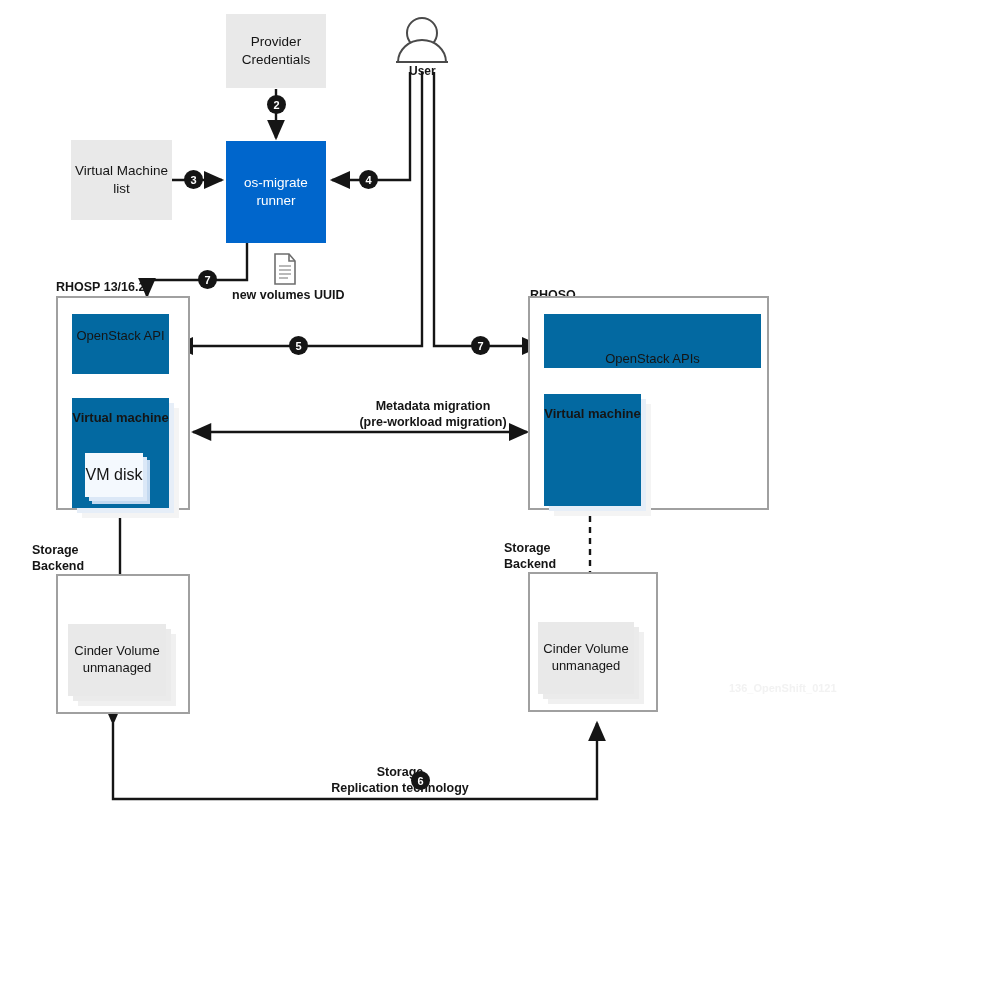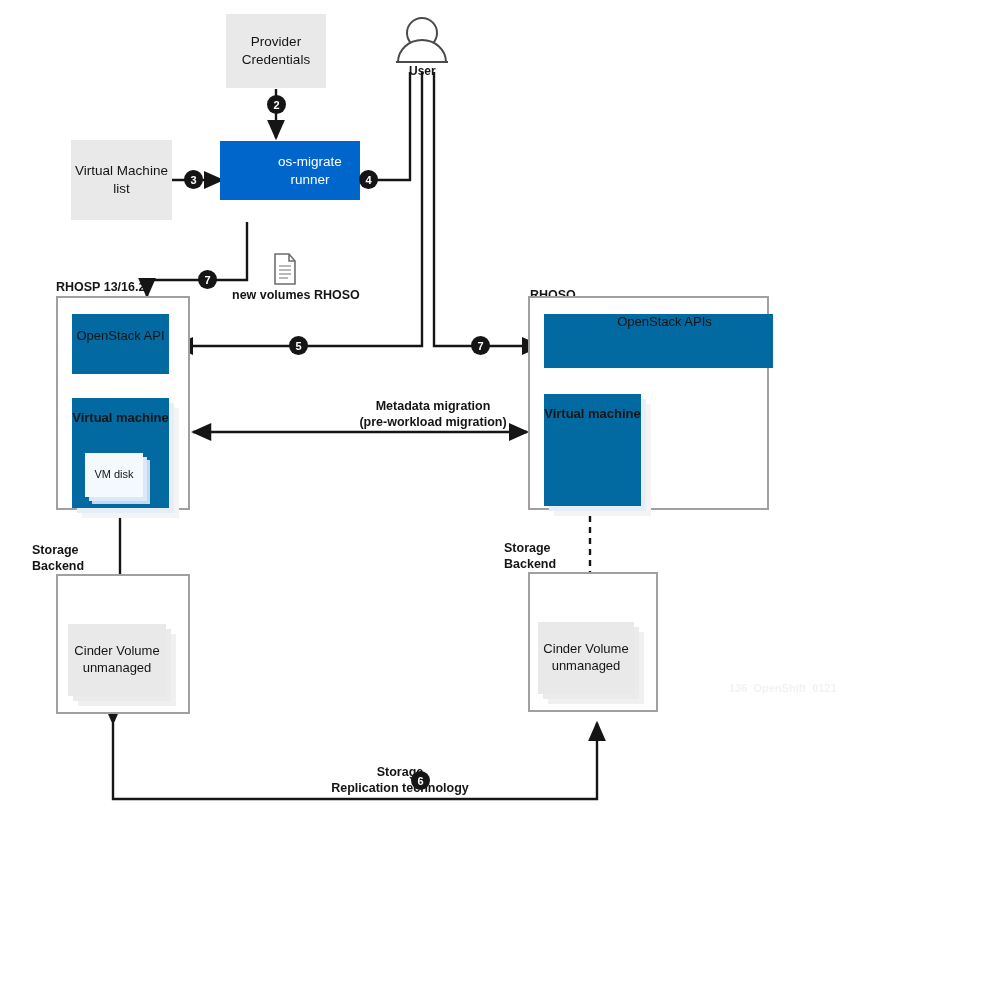--- a/index.html
+++ b/index.html
@@ -73,59 +73,59 @@
   <div class="grey-box" style="left:71px;top:140px;width:101px;height:80px;">
     <span>Virtual
 Machine list</span>
   </div>
 
   <div class="grey-box" style="left:226px;top:14px;width:100px;height:74px;">
     <span>Provider
 Credentials</span>
   </div>
 
-  <div class="blue-box" style="left:220px;top:141px;width:100px;height:59px;padding-left:40px;">
+  <div class="blue-box" style="left:226px;top:141px;width:100px;height:102px;">
     <span>os-migrate
 runner</span>
   </div>
 
   <div class="user-lbl" style="left:409px;top:64px;">User</div>
 
-  <div class="bold-lbl" style="left:232px;top:288px;">new volumes RHOSO</div>
+  <div class="bold-lbl" style="left:232px;top:288px;">new volumes UUID</div>
 
   <div class="bold-lbl" style="left:56px;top:280px;">RHOSP 13/16.2</div>
 
   <div class="container" style="left:56px;top:296px;width:134px;height:214px;"></div>
 
   <div class="lightblue" style="left:72px;top:314px;width:97px;height:60px;padding-top:14px;box-sizing:border-box;">
     <span>OpenStack
 API</span>
   </div>
 
   <div class="stackwrap" style="left:72px;top:378px;width:112px;height:120px;">
     <div style="position:absolute;left:10px;top:10px;width:97px;height:110px;background:#f4f4f4;"></div>
     <div style="position:absolute;left:5px;top:5px;width:97px;height:110px;background:#e6eef8;"></div>
     <div class="lightblue" style="left:0px;top:0px;width:97px;height:110px;padding-top:12px;box-sizing:border-box;font-weight:bold;">
       <span>Virtual
 machine</span>
     </div>
 
     <div style="position:absolute;left:20px;top:62px;width:58px;height:44px;background:#c3d9f0;"></div>
     <div style="position:absolute;left:17px;top:59px;width:58px;height:44px;background:#dbe8f7;"></div>
-    <div style="position:absolute;left:13px;top:55px;width:58px;height:44px;background:#f4f9fe;display:flex;align-items:center;justify-content:center;text-align:center;font-size:11px;line-height:1.25;color:#151515;">
+    <div style="position:absolute;left:13px;top:55px;width:58px;height:44px;background:#f4f9fe;display:flex;align-items:center;justify-content:center;text-align:center;font-size:16px;line-height:1.25;color:#151515;">
       <span>VM
 disk</span>
     </div>
   </div>
 
   <div class="bold-lbl" style="left:530px;top:280px;margin-top:8px;">RHOSO</div>
 
   <div class="container" style="left:528px;top:296px;width:241px;height:214px;"></div>
 
-  <div class="lightblue" style="left:544px;top:314px;width:217px;height:54px;align-items:flex-start;padding-left:12px;">
+  <div class="lightblue" style="left:544px;top:314px;width:217px;height:54px;align-items:flex-end;">
     <span>OpenStack APIs</span>
   </div>
 
   <div class="stackwrap" style="left:544px;top:374px;width:115px;height:122px;">
     <div style="position:absolute;left:10px;top:10px;width:97px;height:112px;background:#f4f4f4;"></div>
     <div style="position:absolute;left:5px;top:5px;width:97px;height:112px;background:#e6eef8;"></div>
     <div class="lightblue" style="left:0px;top:0px;width:97px;height:112px;padding-top:12px;box-sizing:border-box;font-weight:bold;">
       <span>Virtual
 machine</span>
     </div>

